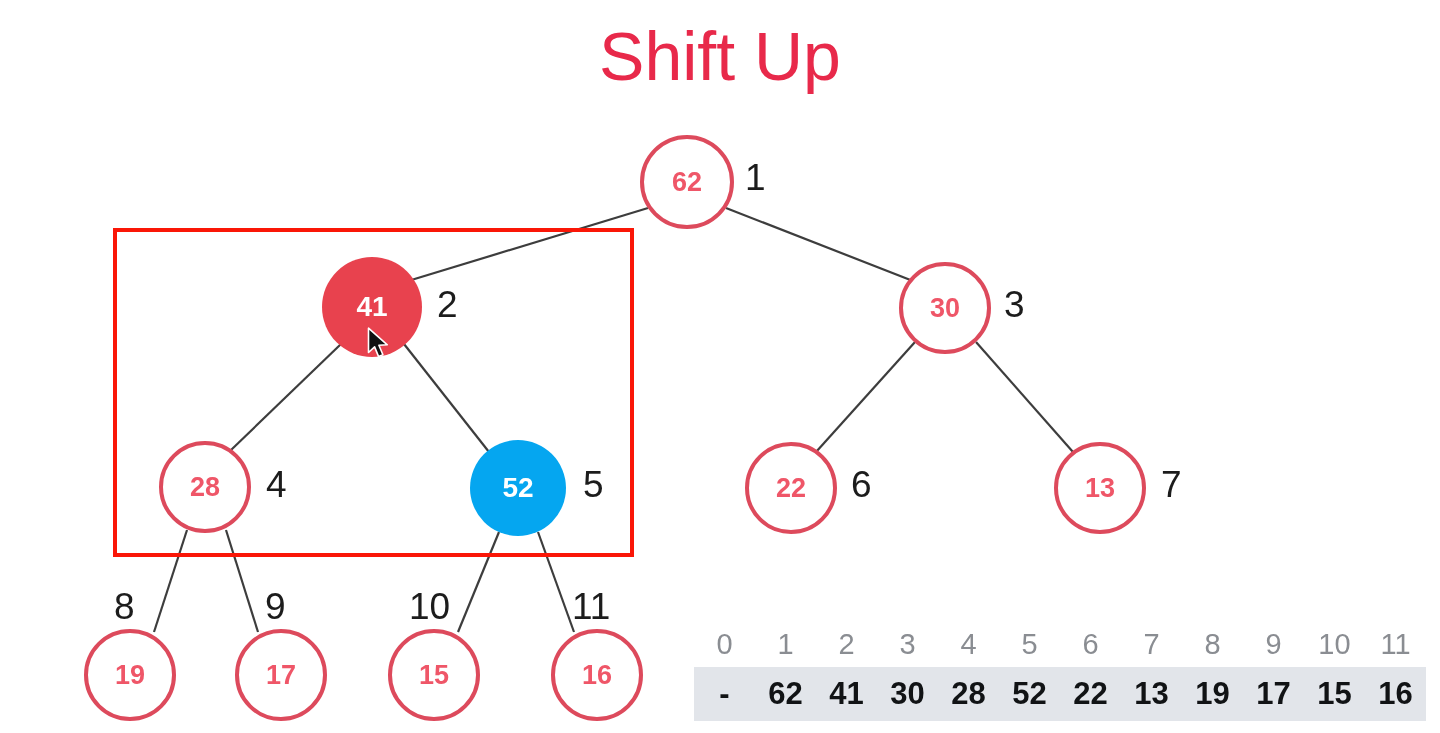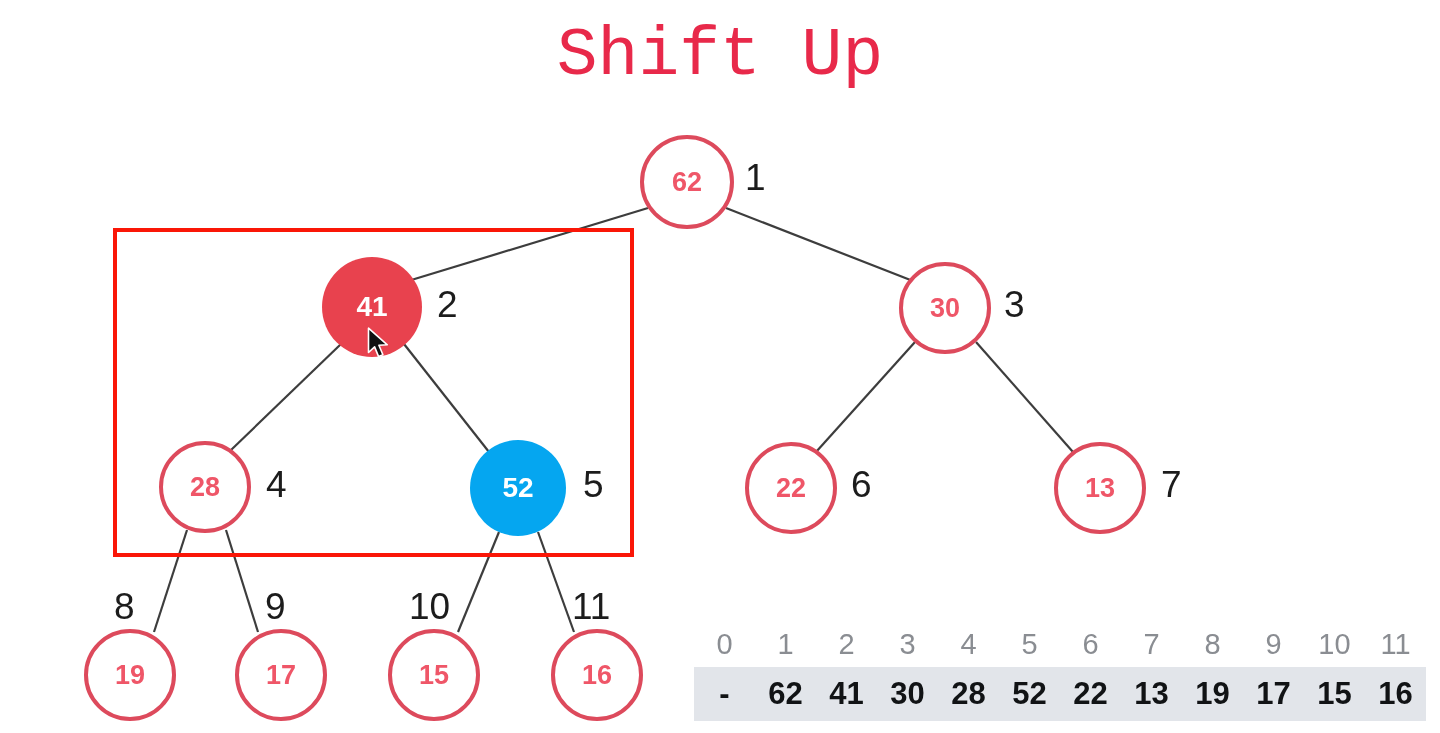--- a/index.html
+++ b/index.html
@@ -27,21 +27,21 @@
   .title {
     position: absolute;
     left: 0;
     top: 22px;
     width: 1440px;
     text-align: center;
     font-size: 68px;
     font-weight: 400;
     letter-spacing: 0px;
     color: #e8294a;
-    font-family: Liberation Mono, monospace;
+    font-family: Liberation Sans, sans-serif;
     line-height: 1;
     user-select: none;
   }
 
   
   #tree-svg {
     position: absolute;
     left: 0; top: 0;
     width: 1440px;
     height: 733px;

